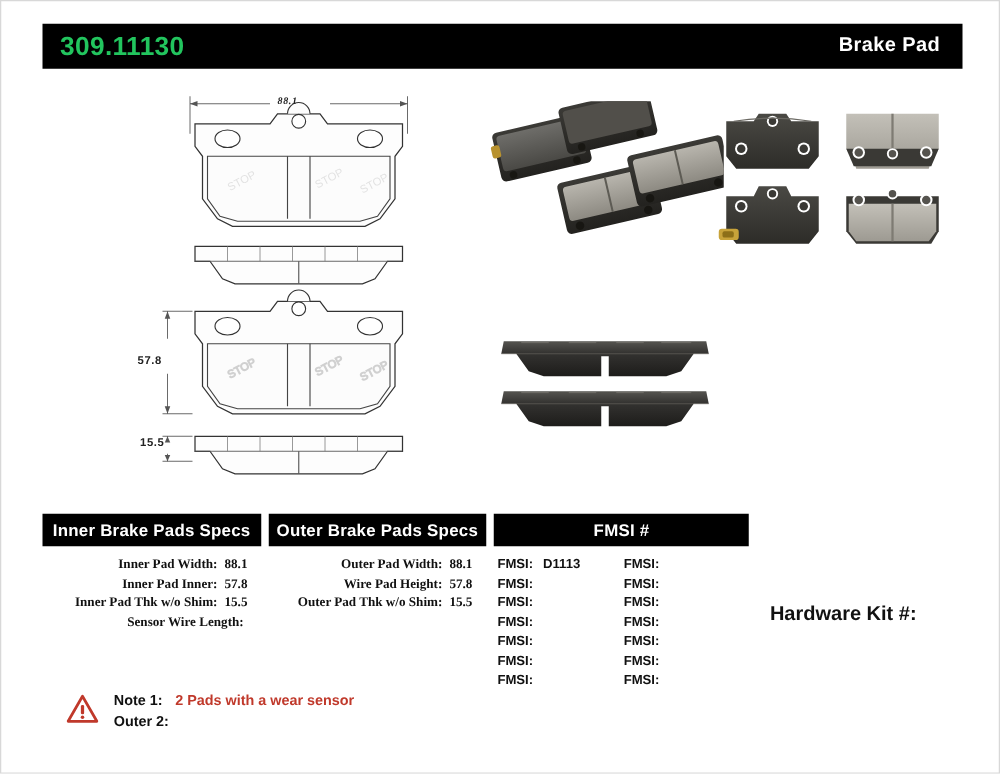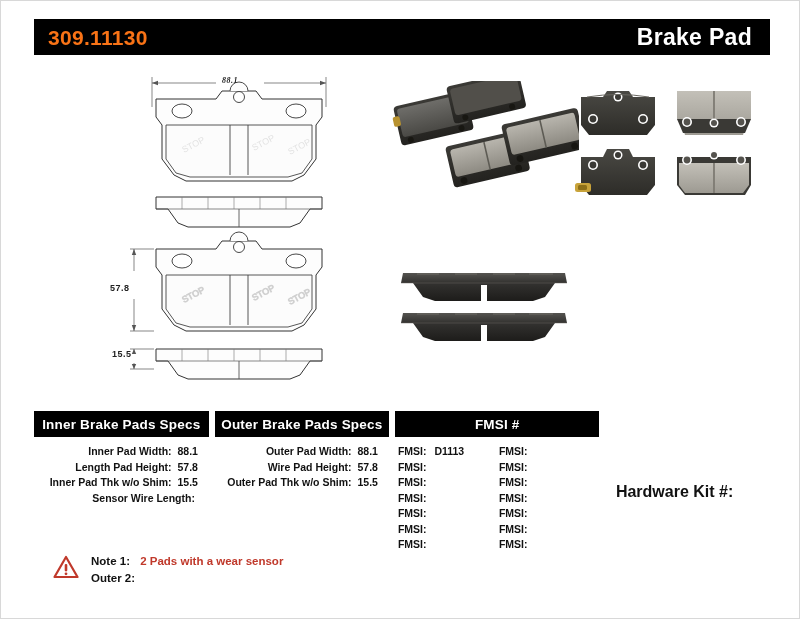--- a/index.html
+++ b/index.html
@@ -29,29 +29,29 @@
     width: 736px;
     height: 36px;
     background: #000000;
     display: flex;
     align-items: center;
     justify-content: space-between;
     box-sizing: border-box;
     padding: 0 18px 0 14px;
   }
   .header-part {
-    color: #f97316;
+    color: #22c55e;
     font-size: 21px;
     font-weight: bold;
     letter-spacing: 0.3px;
     line-height: 1;
   }
   .header-title {
     color: #ffffff;
-    font-size: 23px;
+    font-size: 16px;
     font-weight: bold;
     letter-spacing: 0.3px;
     line-height: 1;
   }
 
   
   .media-area {
     position: absolute;
     left: 33px;
     top: 62px;
@@ -111,20 +111,21 @@
     margin-top: 7px;
   }
   .spec-list {
     font-size: 10.5px;
     font-weight: bold;
     color: #111;
     line-height: 15.5px;
     text-align: right;
     padding-right: 10px;
     box-sizing: border-box;
+    font-family: Liberation Serif, serif;
   }
   .spec-list .sv { margin-left: 3px; }
 
   .fmsi-wrap {
     display: flex;
     box-sizing: border-box;
     padding-left: 4px;
   }
   .fmsi-col {
     width: 103px;
@@ -448,21 +449,21 @@
     </div>
 
     <div class="body-row">
 
       <div class="spec-list col-inner">
         <div>
           <span>Inner Pad Width:</span>
           <span class="sv">88.1</span>
         </div>
         <div>
-          <span>Length Pad Height:</span>
+          <span>Inner Pad Inner:</span>
           <span class="sv">57.8</span>
         </div>
         <div>
           <span>Inner Pad Thk w/o Shim:</span>
           <span class="sv">15.5</span>
         </div>
         <div>
           <span>Sensor Wire Length:</span>
           <span class="sv"></span>
         </div>

